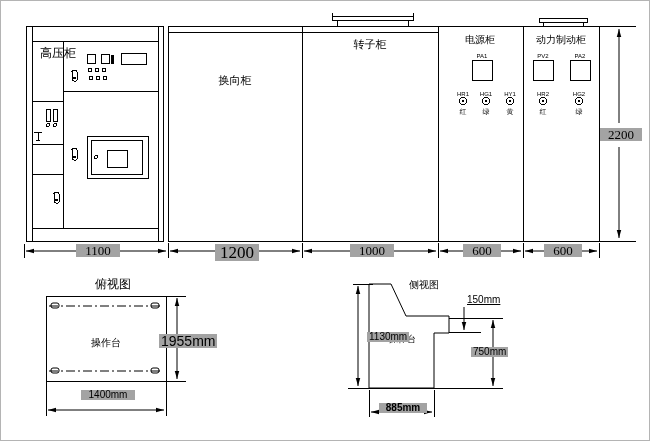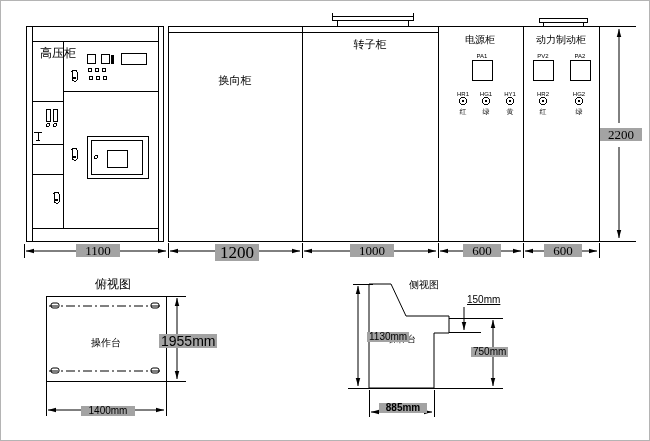--- a/index.html
+++ b/index.html
@@ -174,21 +174,21 @@
   <div class="t ser ctr bgw" style="left:75px;top:243px;width:40px;font-size:13px;">1100</div>
   <div class="t ser ctr bgw" style="left:214px;top:243px;width:40px;font-size:17px;">1200</div>
   <div class="t ser ctr bgw" style="left:349px;top:243px;width:40px;font-size:13px;">1000</div>
   <div class="t ser ctr bgw" style="left:462px;top:243px;width:34px;font-size:13px;">600</div>
   <div class="t ser ctr bgw" style="left:543px;top:243px;width:34px;font-size:13px;">600</div>
 
   <div class="t" style="left:94px;top:277px;font-size:12px;">俯视图</div>
 
   <div class="t ctr" style="left:85px;top:337px;width:40px;font-size:10px;">操作台</div>
   <div class="t bgw" style="left:158px;top:333px;font-size:14px;">1955mm</div>
-  <div class="t ctr bgw" style="left:80px;top:405px;width:50px;font-size:10px;">1400mm</div>
+  <div class="t ctr bgw" style="left:80px;top:389px;width:50px;font-size:10px;">1400mm</div>
 
   <div class="t" style="left:408px;top:279px;font-size:10px;">侧视图</div>
   <div class="t" style="left:388px;top:334px;font-size:9px;">操作台</div>
   <div class="t bgw" style="left:330px;top:331px;font-size:10px;margin-left:36px;">1130mm</div>
   <div class="t" style="left:466px;top:294px;font-size:10px;text-decoration:underline;">150mm</div>
   <div class="t bgw" style="left:470px;top:346px;font-size:10px;">750mm</div>
   <div class="t ctr bgw" style="left:378px;top:402px;width:44px;font-size:10px;font-weight:bold;">885mm</div>
 
 </div>
 

